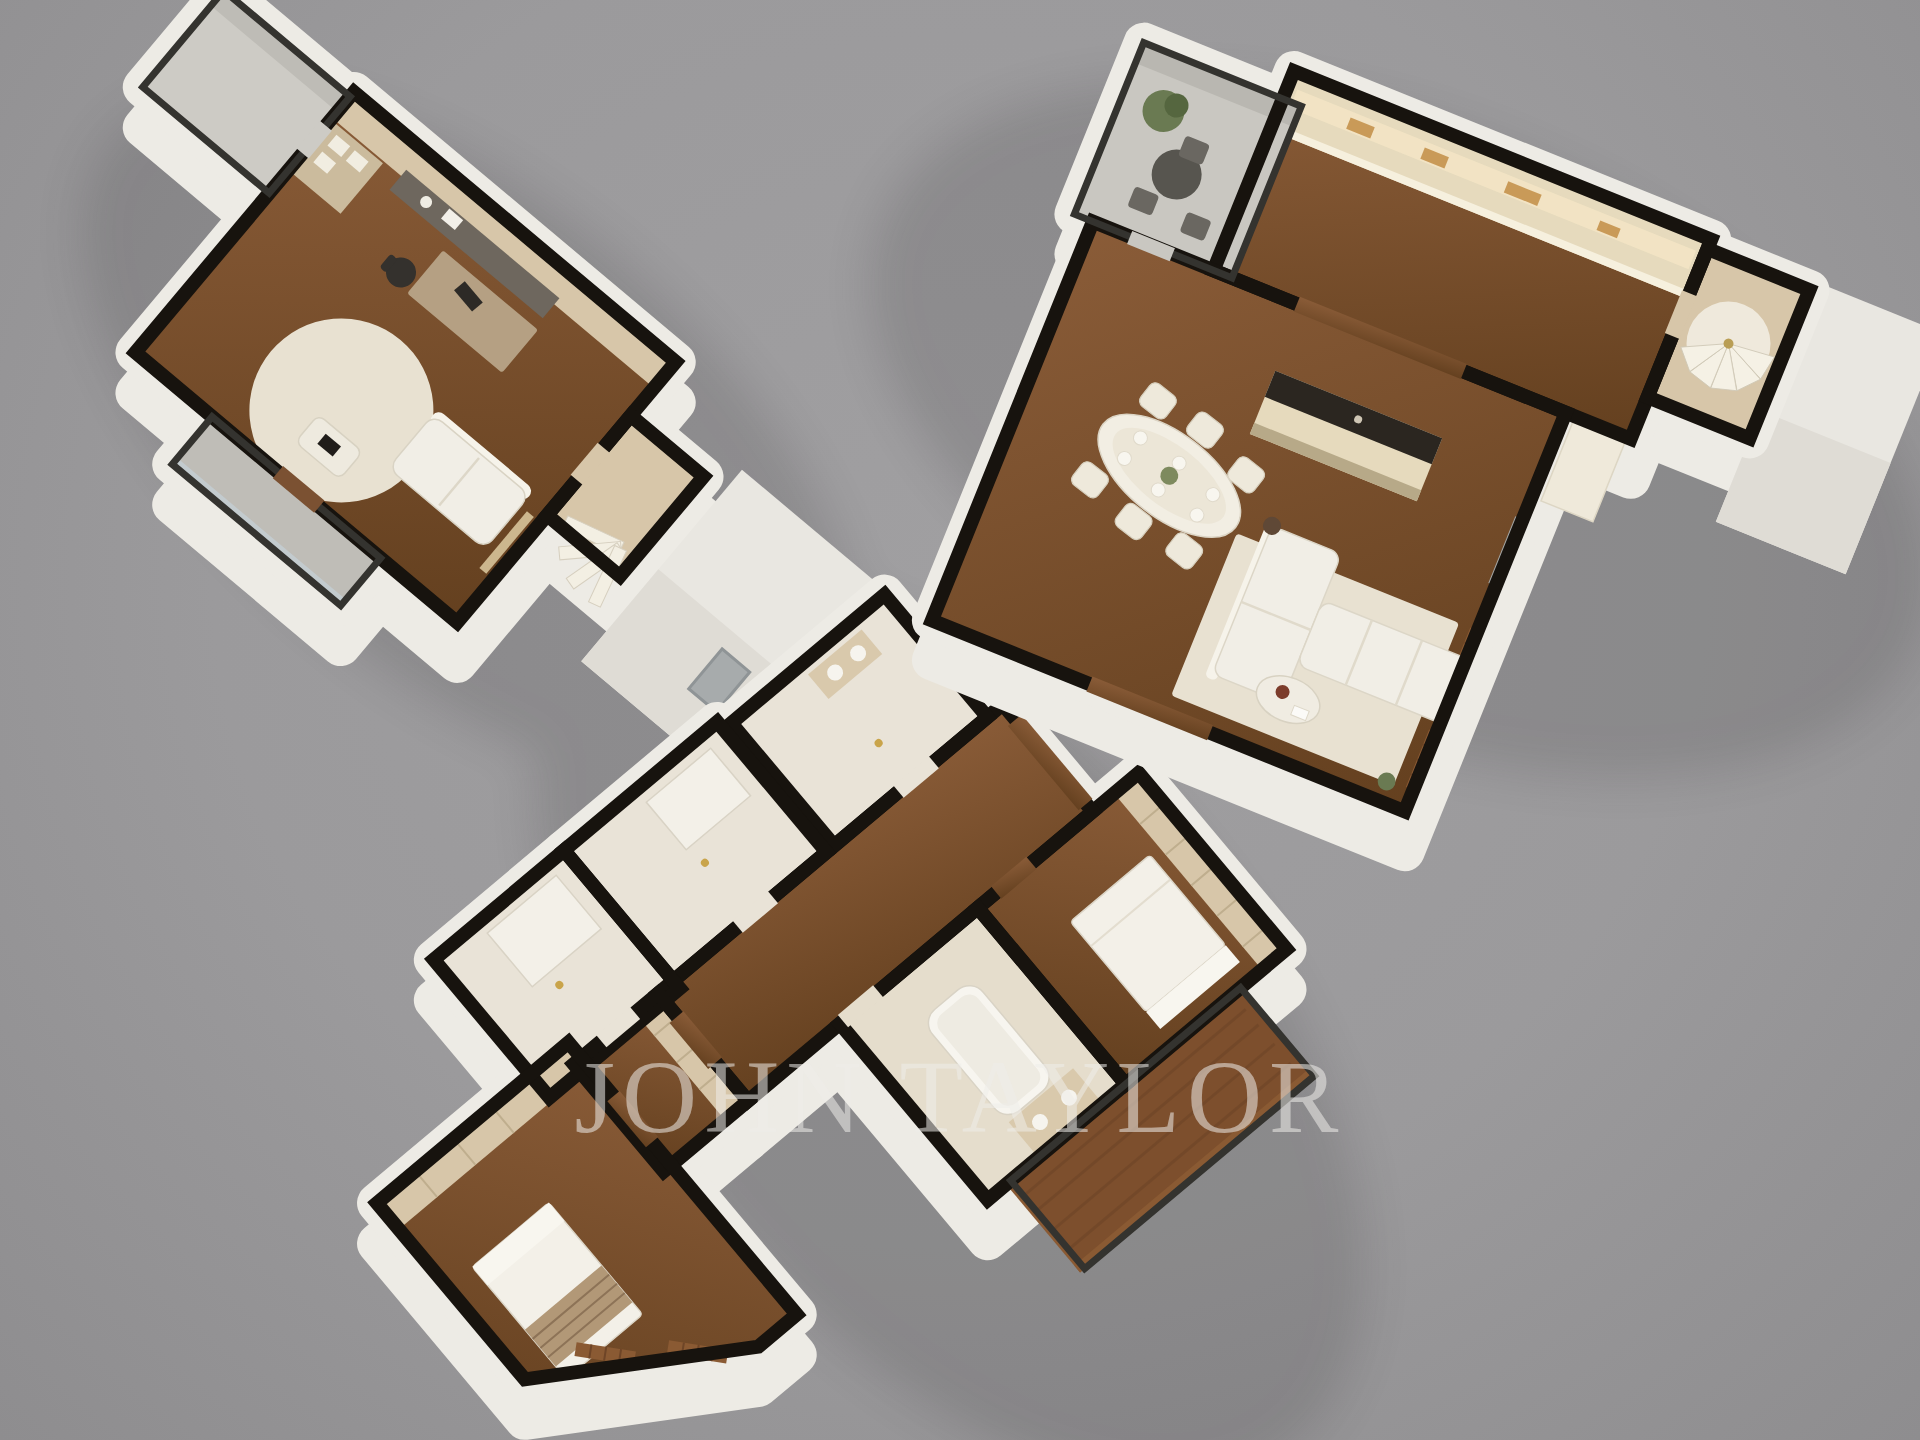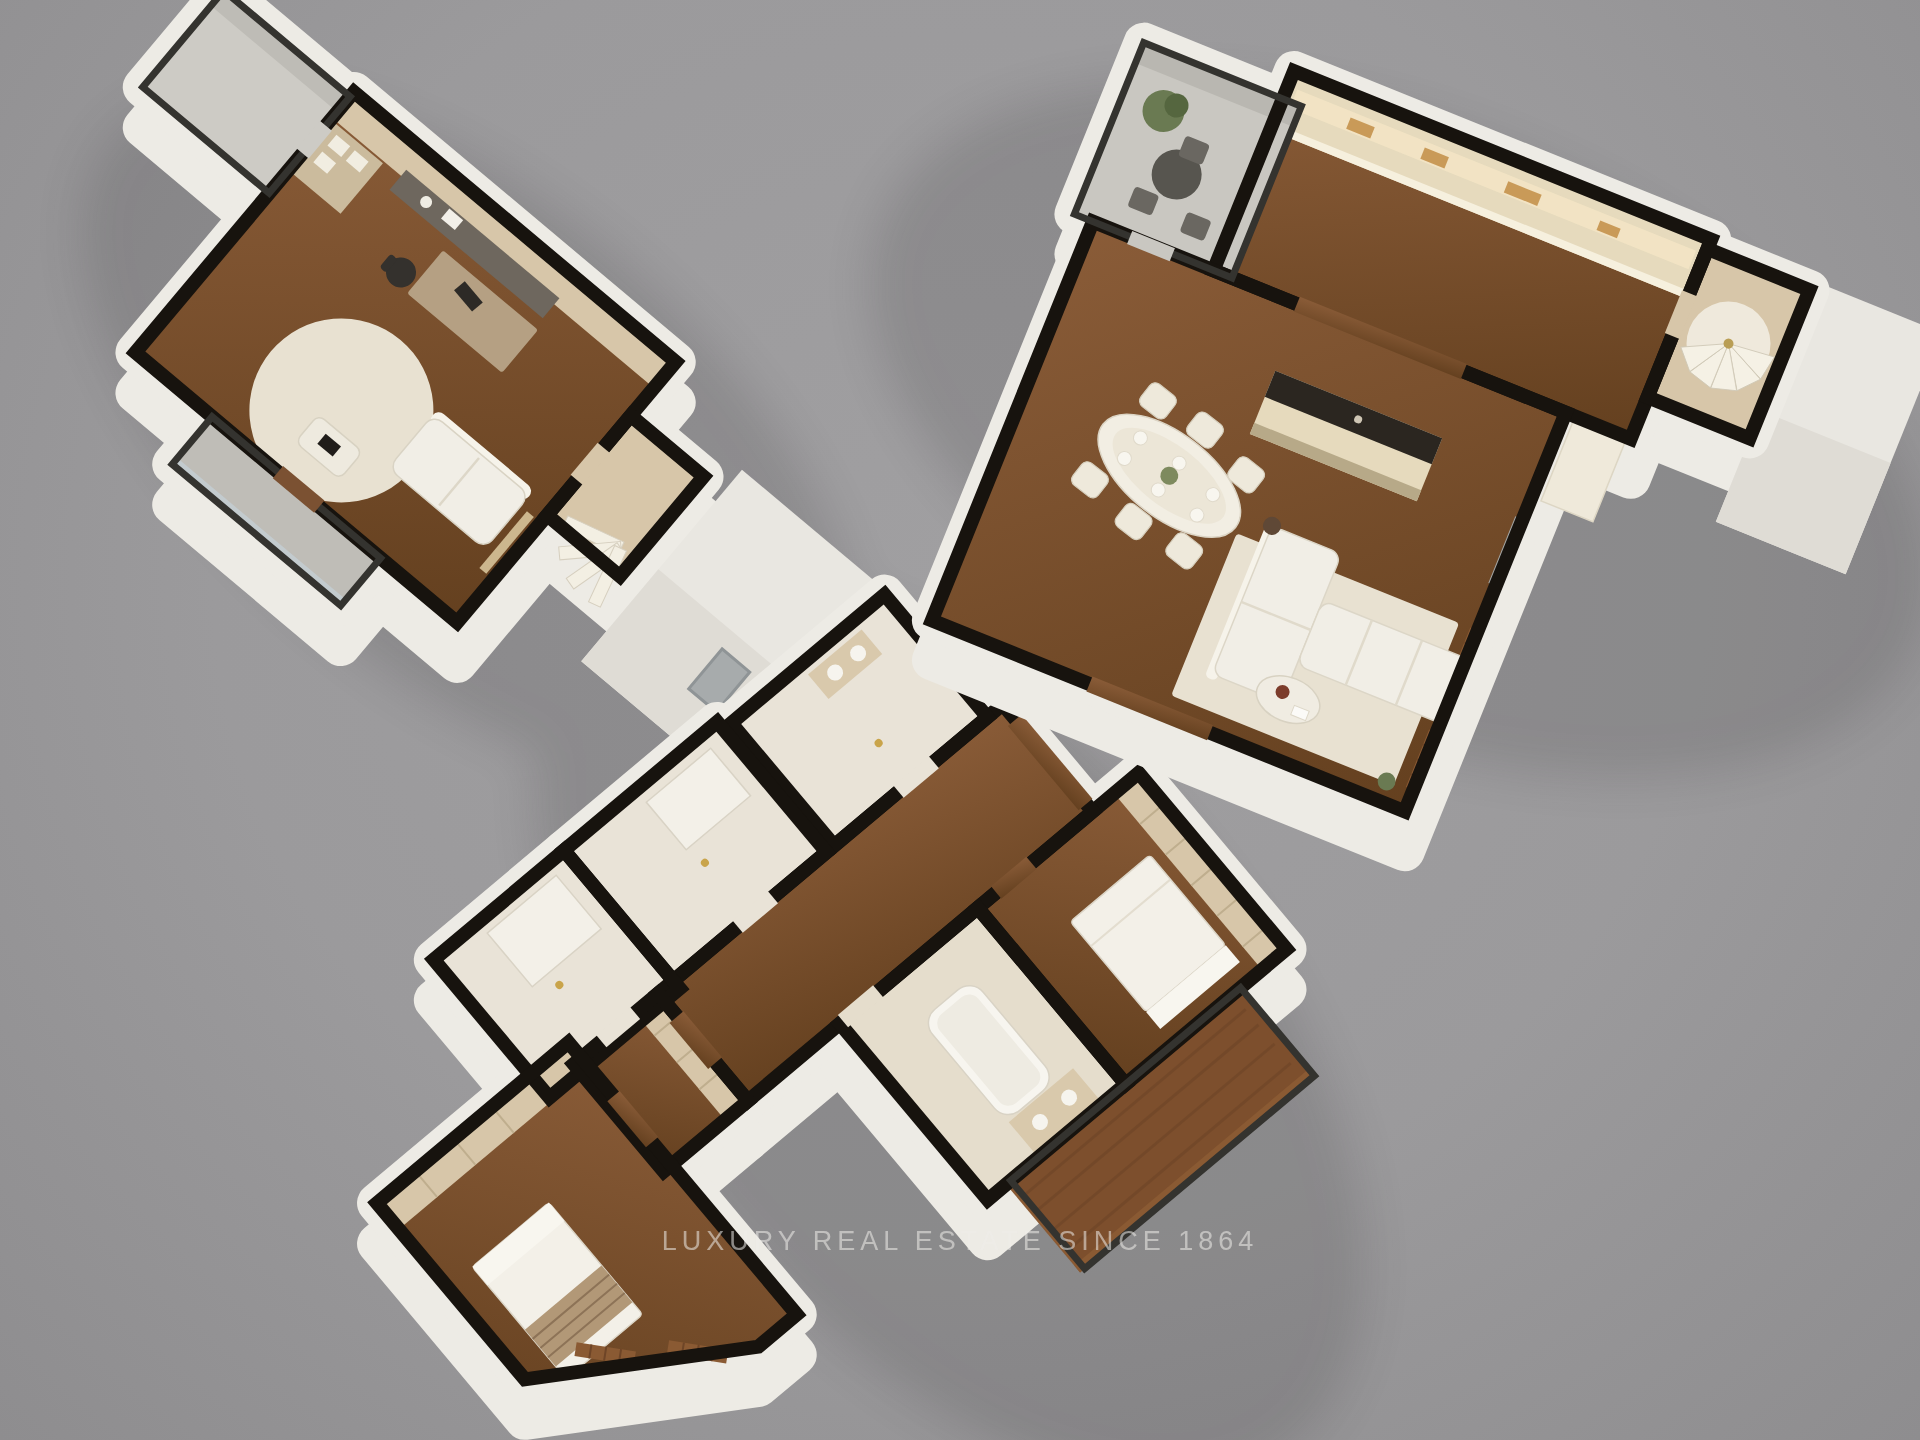--- a/index.html
+++ b/index.html
@@ -346,14 +346,14 @@
     </g>
     <g>
       <rect x="90" y="207" width="180" height="16" fill="url(#wood)"></rect>
       <rect x="442" y="58" width="16" height="46" fill="var(--wall-beige)"></rect>
       <rect x="-90" y="209" width="46" height="14" fill="#c9c7c1"></rect>
       <rect x="40" y="637" width="130" height="16" fill="url(#wood)"></rect>
     </g>
   </g>
 </svg>
 
-<div class="watermark tagline">LUXURY REAL ESTATE SINCE 1864</div>
+<div class="watermark brand">JOHN TAYLOR</div>
 </div>
 
 </body></html>

